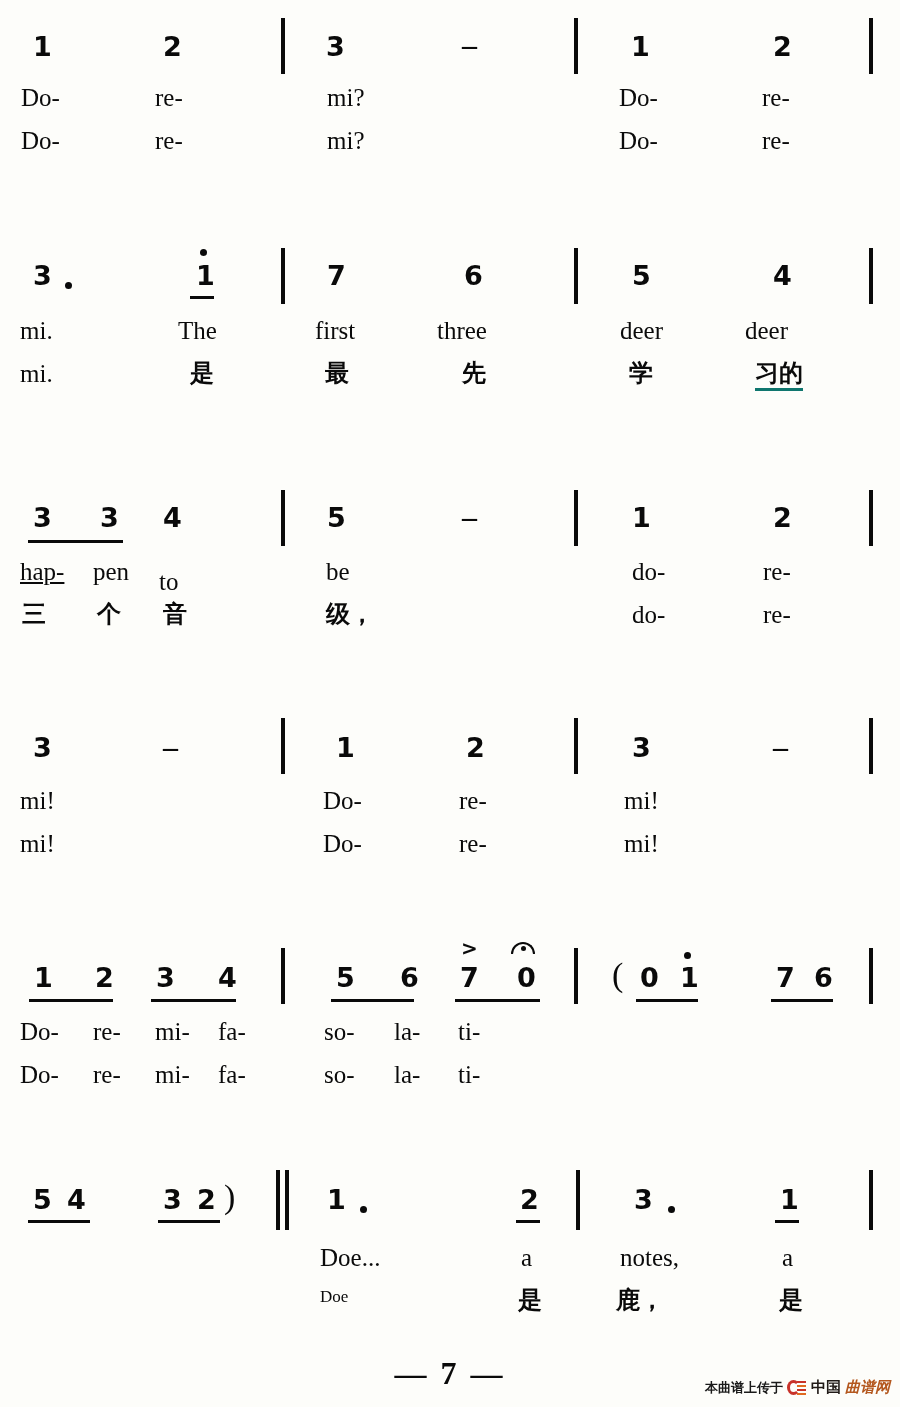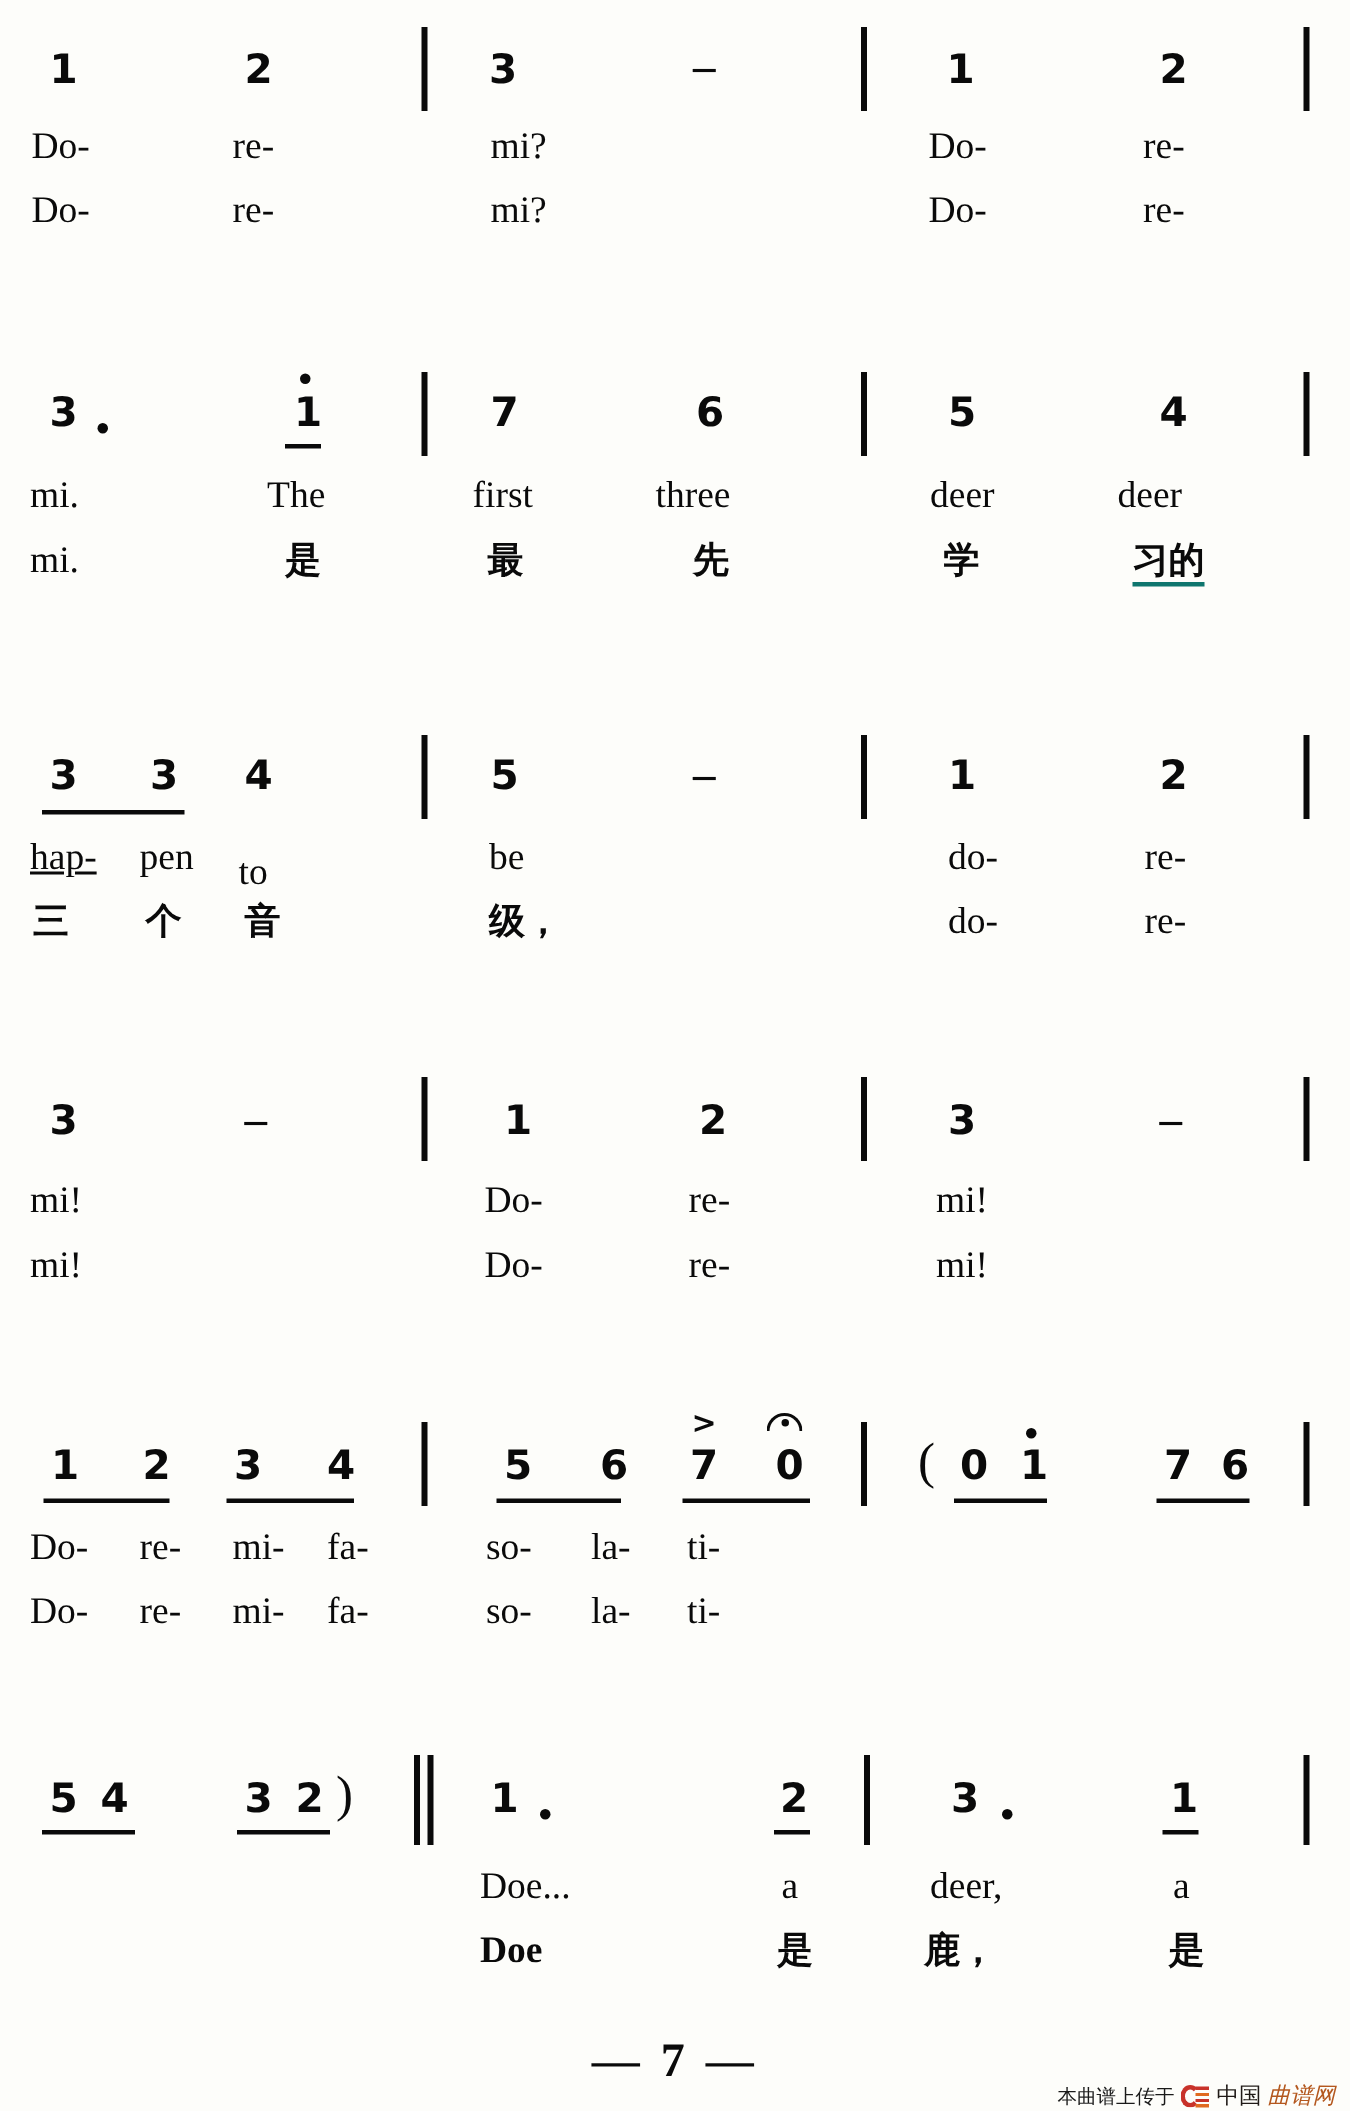--- a/index.html
+++ b/index.html
@@ -166,23 +166,22 @@
     letter-spacing: 3px;
     color: #0a0a0a;
   }
   .watermark {
     position: absolute;
     display: flex;
     align-items: center;
     gap: 4px;
     font-family: "DejaVu Sans", sans-serif;
     font-size: 13px;
-    font-weight: normal;
+    font-weight: bold;
     white-space: nowrap;
-    margin-top: 10px;
   }
   .watermark .wm-text { color: #1a1a1a; }
   .watermark .wm-logo {
     display: inline-block;
     position: relative;
     width: 20px;
     height: 16px;
   }
   .watermark .wm-logo .c {
     position: absolute;
@@ -396,24 +395,24 @@
     <div class="note" style="left:634px;top:46px;">3</div>
     <div class="augdot" style="left:668px;top:66px;"></div>
 
     <div class="note" style="left:780px;top:46px;">1</div>
     <div class="beam" style="left:775px;top:80px;width:24px;"></div>
 
     <div class="barline thin" style="left:869px;top:30px;height:60px;"></div>
 
     <div class="lyric" style="left:320px;top:105px;">Doe...</div>
     <div class="lyric" style="left:521px;top:105px;">a</div>
-    <div class="lyric" style="left:620px;top:105px;">deer,</div>
+    <div class="lyric" style="left:620px;top:105px;">notes,</div>
     <div class="lyric" style="left:782px;top:105px;">a</div>
 
-    <div class="lyric cn" style="left:320px;top:148px;font-family:'Liberation Serif',serif;font-weight:bold;font-size:25px;">Doe</div>
+    <div class="lyric cn" style="left:320px;top:148px;font-family:'Liberation Serif',serif;font-weight:normal;font-size:17px;">Doe</div>
     <div class="lyric cn" style="left:518px;top:148px;">是</div>
     <div class="lyric cn" style="left:616px;top:148px;">鹿，</div>
     <div class="lyric cn" style="left:779px;top:148px;">是</div>
   </div>
 
   <div class="page-number" style="top:1355px;">— 7 —</div>
 
   <div class="watermark" style="left:705px;top:1378px;">
     <span class="wm-text">本曲谱上传于</span>
     <span class="wm-logo">

